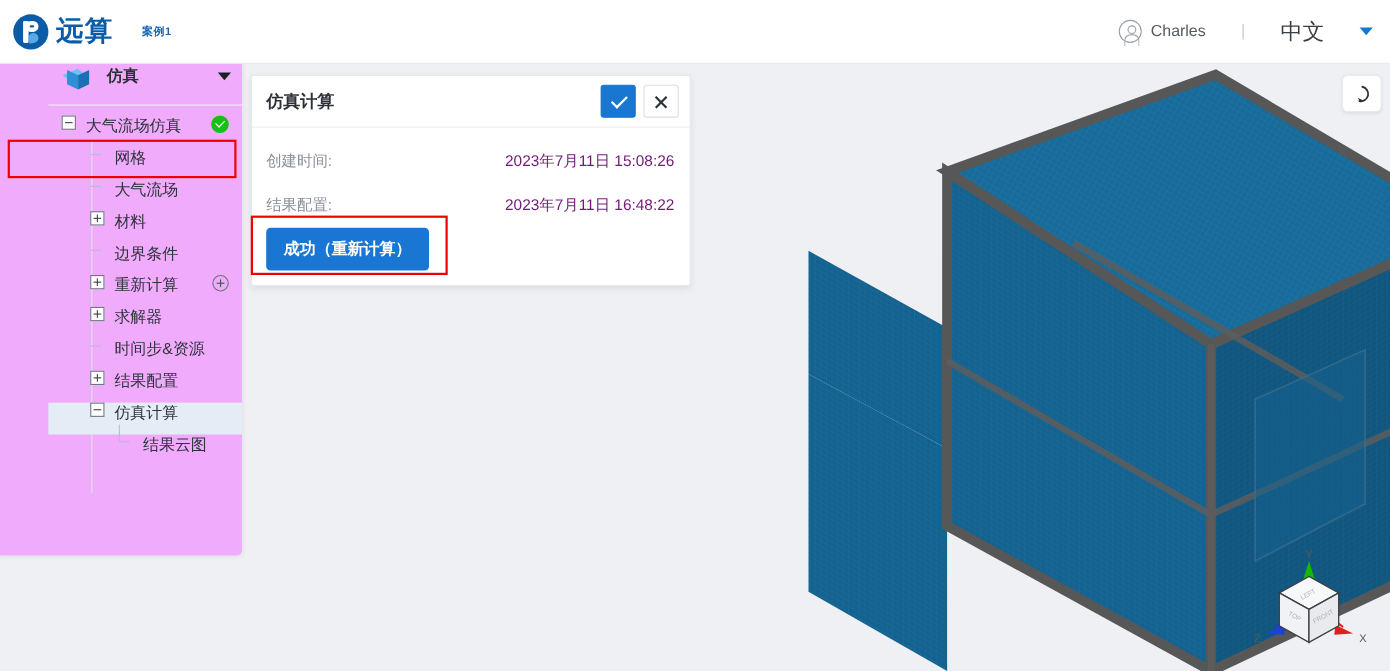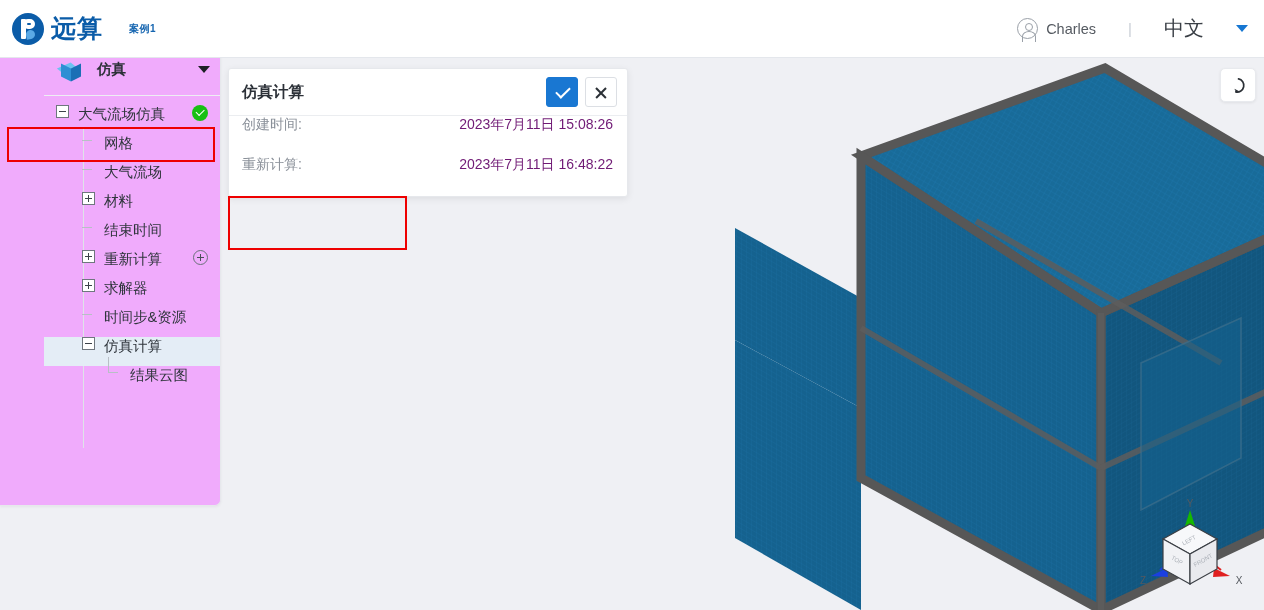--- a/index.html
+++ b/index.html
@@ -197,21 +197,21 @@
     width: 32px; height: 30px; border-radius: 3px; background: #fff;
     border: 1px solid #dcdfe4; position: relative; cursor: pointer;
   }
   .btn-close::before, .btn-close::after {
     content: ""; position: absolute; left: 8px; top: 13.5px;
     width: 14px; height: 1.8px; background: #2b3036;
   }
   .btn-close::before { transform: rotate(45deg); }
   .btn-close::after  { transform: rotate(-45deg); }
   .dlg-row {
-    height: 40px; display: flex; align-items: flex-start;
+    height: 40px; display: flex; align-items: flex-end;
     padding: 0 14px 0 13px; font-size: 14px; color: #8a9099;
   }
   .dlg-row .val { margin-left: auto; color: #701a75; }
   .dlg-foot { padding: 11px 13px 13px 13px; }
   .btn-primary {
     display: inline-block; background: #1976d2; color: #ffffff;
     font-size: 14.5px; font-weight: bold; border: none; border-radius: 4px;
     padding: 10px 16px; cursor: pointer;
     font-family: "Liberation Sans", sans-serif;
   }
@@ -382,37 +382,42 @@
           <span class="node-label">大气流场</span>
         </div>
         <div class="node">
           <span class="ind" style="width: 38px;"></span>
           <span class="toggle-box plus"></span>
           <span class="node-label">材料</span>
         </div>
         <div class="node">
           <span class="ind" style="width: 38px;"></span>
           <span class="leaf-dash"></span>
-          <span class="node-label">结束时间</span>
+          <span class="node-label">边界条件</span>
         </div>
         <div class="node">
           <span class="ind" style="width: 38px;"></span>
           <span class="toggle-box plus"></span>
           <span class="node-label">重新计算</span>
           <span class="add-circle"></span>
         </div>
         <div class="node">
           <span class="ind" style="width: 38px;"></span>
           <span class="toggle-box plus"></span>
           <span class="node-label">求解器</span>
         </div>
         <div class="node">
           <span class="ind" style="width: 38px;"></span>
           <span class="leaf-dash"></span>
           <span class="node-label">时间步&amp;资源</span>
+        </div>
+        <div class="node">
+          <span class="ind" style="width: 38px;"></span>
+          <span class="toggle-box plus"></span>
+          <span class="node-label">结果配置</span>
         </div>
         <div class="node sel">
           <span class="ind" style="width: 38px;"></span>
           <span class="toggle-box"></span>
           <span class="node-label">仿真计算</span>
         </div>
         <div class="node">
           <span class="ind" style="width: 64px;"></span>
           <span class="leaf-dash elbow"></span>
           <span class="node-label">结果云图</span>
@@ -427,22 +432,25 @@
         <div class="btn-confirm"></div>
         <div class="btn-close"></div>
       </div>
     </div>
     <div id="dlg-rows">
         <div class="dlg-row">
           <span>创建时间:</span>
           <span class="val">2023年7月11日 15:08:26</span>
         </div>
         <div class="dlg-row">
-          <span>重新计算:</span>
+          <span>结果配置:</span>
           <span class="val">2023年7月11日 16:48:22</span>
         </div>
       </div>
+    <div class="dlg-foot">
+      <button class="btn-primary">成功（重新计算）</button>
+    </div>
   </div>
 
   <div class="redbox" id="redbox-tree"></div>
   <div class="redbox" id="redbox-btn"></div>
 
 </div>
 
 </body></html>

